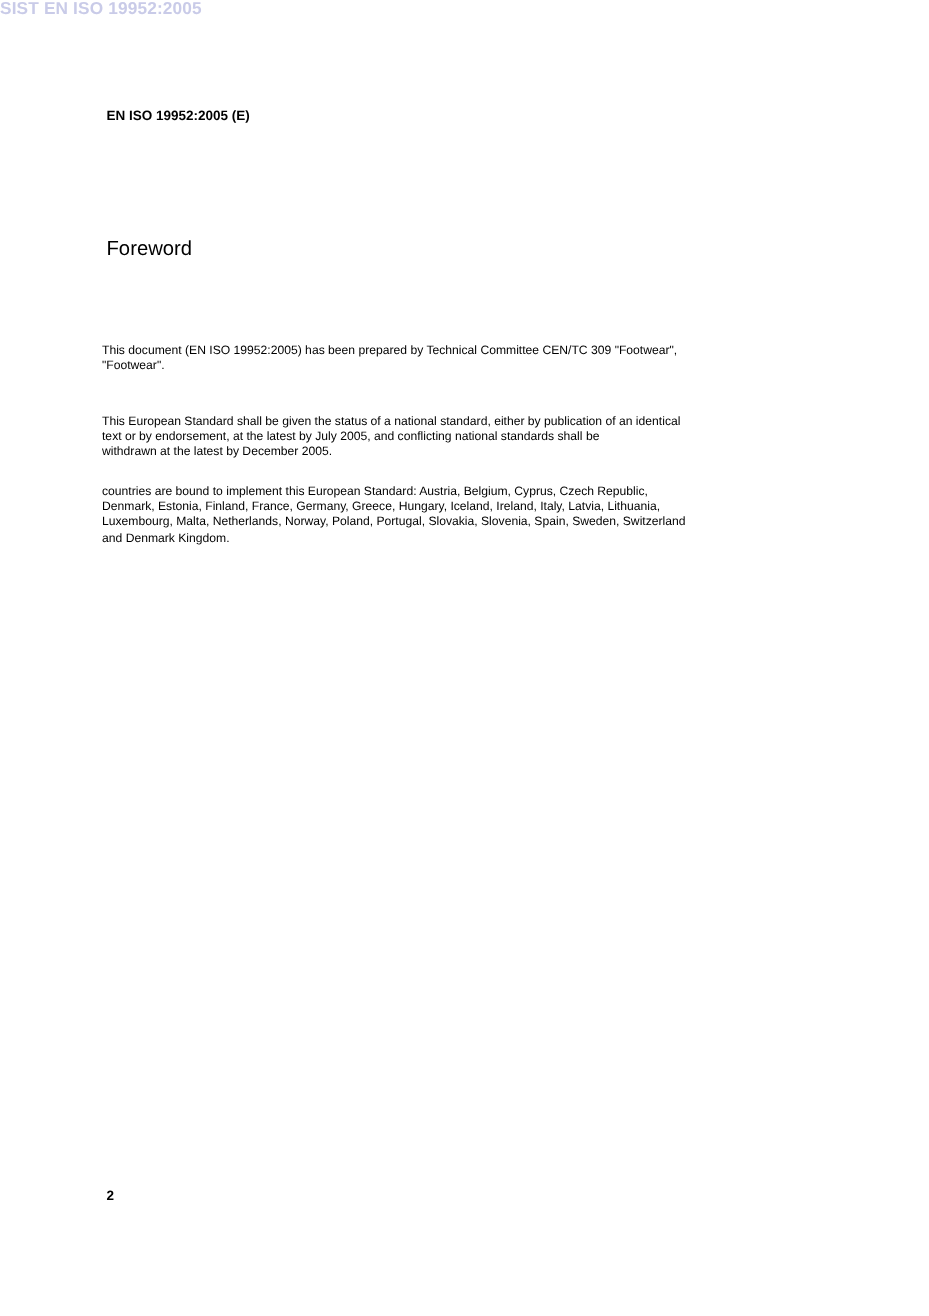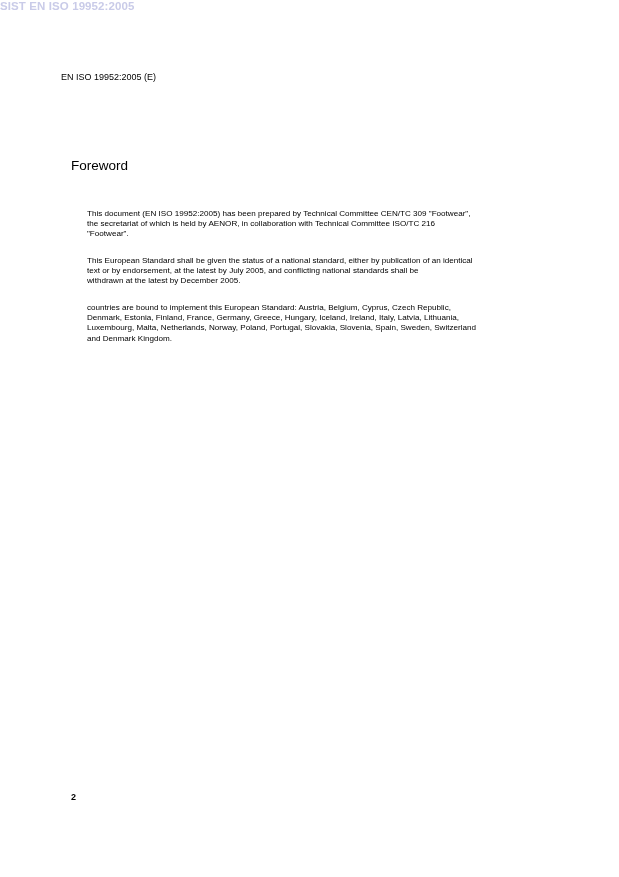--- a/index.html
+++ b/index.html
@@ -22,38 +22,39 @@
       width: 619px;
       text-align: left;
       font-size: 11.5px;
       font-weight: bold;
       color: #c9cbe8;
       letter-spacing: 0.1px;
     }
     .doc-id {
       position: absolute;
       top: 72px;
-      left: 61px;
+      left: 71px;
       font-size: 9px;
-      font-weight: normal;
+      font-weight: bold;
     }
     .heading {
       position: absolute;
       top: 158px;
       left: 71px;
       font-size: 13.5px;
       font-weight: normal;
     }
     .para {
       position: absolute;
-      left: 87px;
+      left: 68px;
       width: 500px;
       font-size: 8.1px;
       line-height: 10.2px;
       white-space: nowrap;
+      margin-top: 20px;
     }
     .para span {
       display: block;
     }
     .p1 { top: 209px; }
     .p2 { top: 256px; }
     .p3 { top: 303px; }
     .page-num {
       position: absolute;
       top: 792px;
@@ -66,21 +67,20 @@
 <body>
 
 <div class="watermark">SIST EN ISO 19952:2005</div>
 
 <div class="doc-id">EN ISO 19952:2005 (E)</div>
 
 <h1 class="heading" style="margin:0;">Foreword</h1>
 
 <div class="para p1">
   <span>This document (EN ISO 19952:2005) has been prepared by Technical Committee CEN/TC 309 "Footwear",</span>
-  <span>the secretariat of which is held by AENOR, in collaboration with Technical Committee ISO/TC 216</span>
   <span>"Footwear".</span>
 </div>
 
 <div class="para p2">
   <span>This European Standard shall be given the status of a national standard, either by publication of an identical</span>
   <span>text or by endorsement, at the latest by July 2005, and conflicting national standards shall be</span>
   <span>withdrawn at the latest by December 2005.</span>
 </div>
 
 <div class="para p3">

